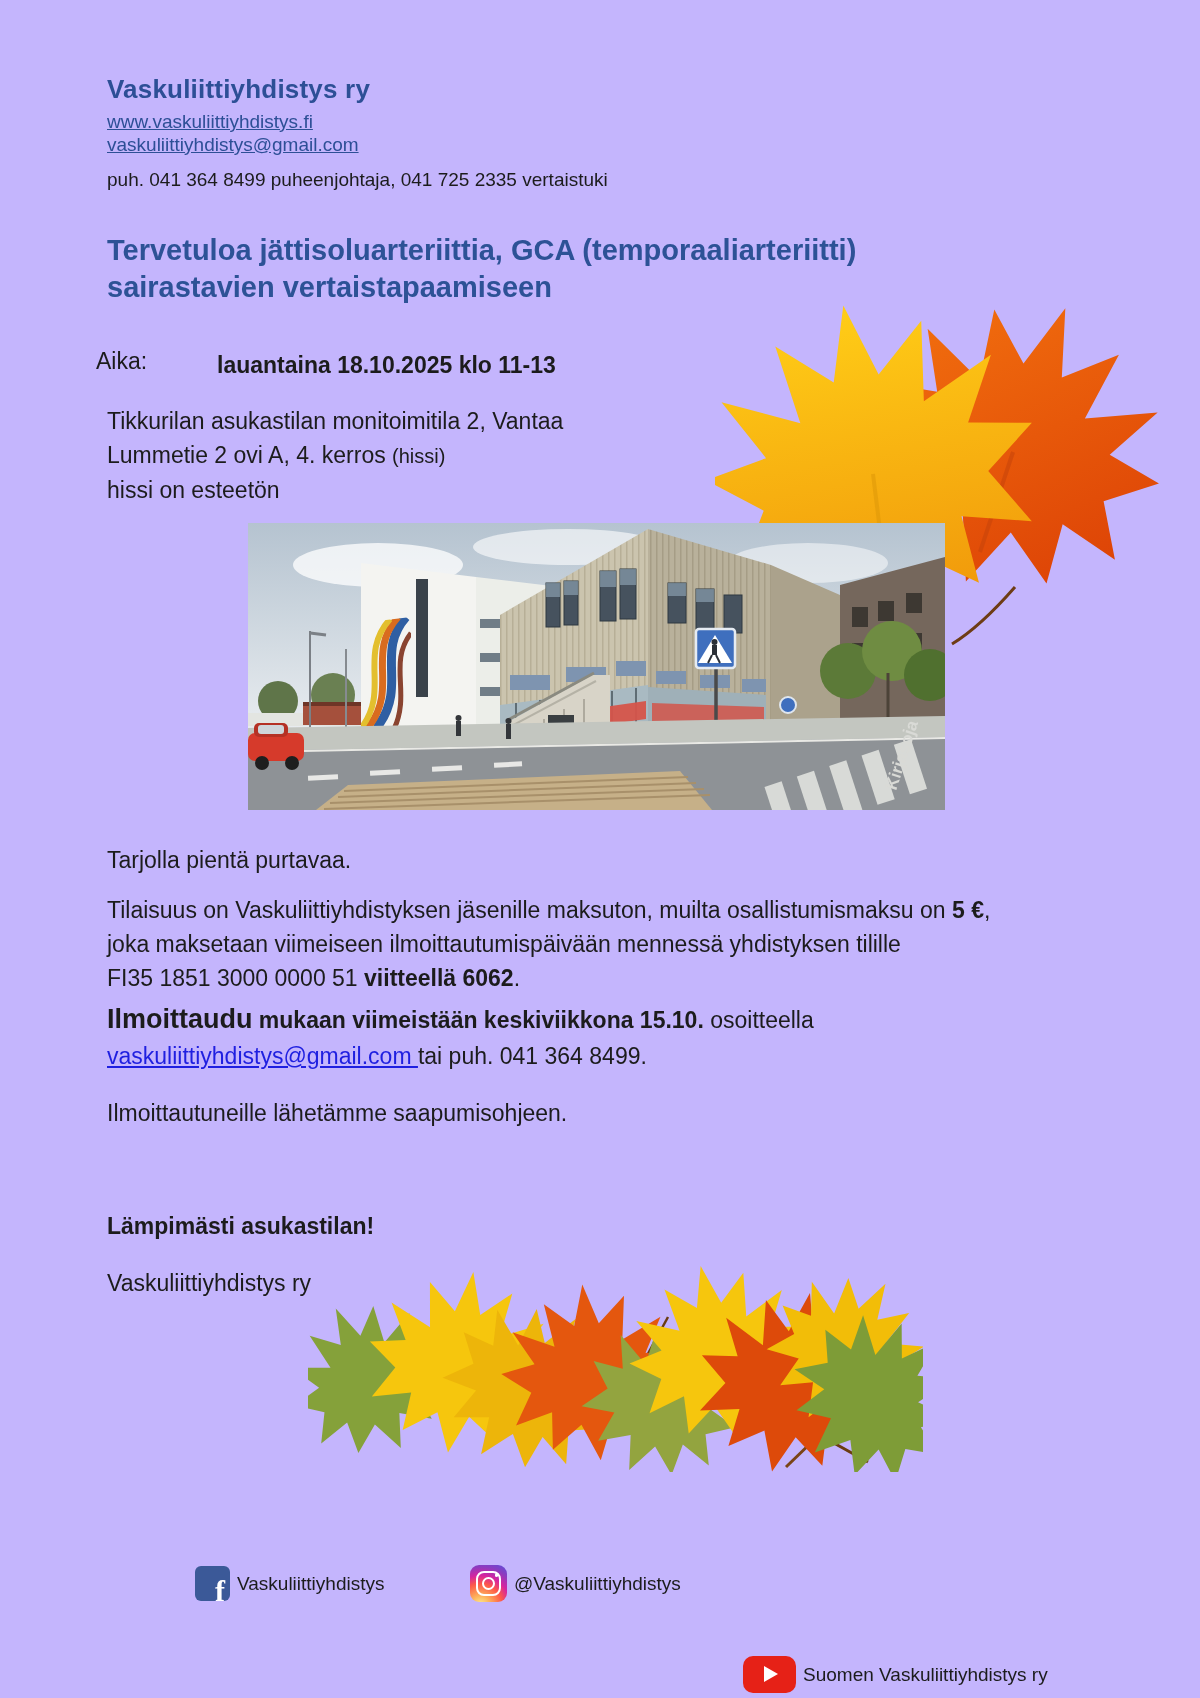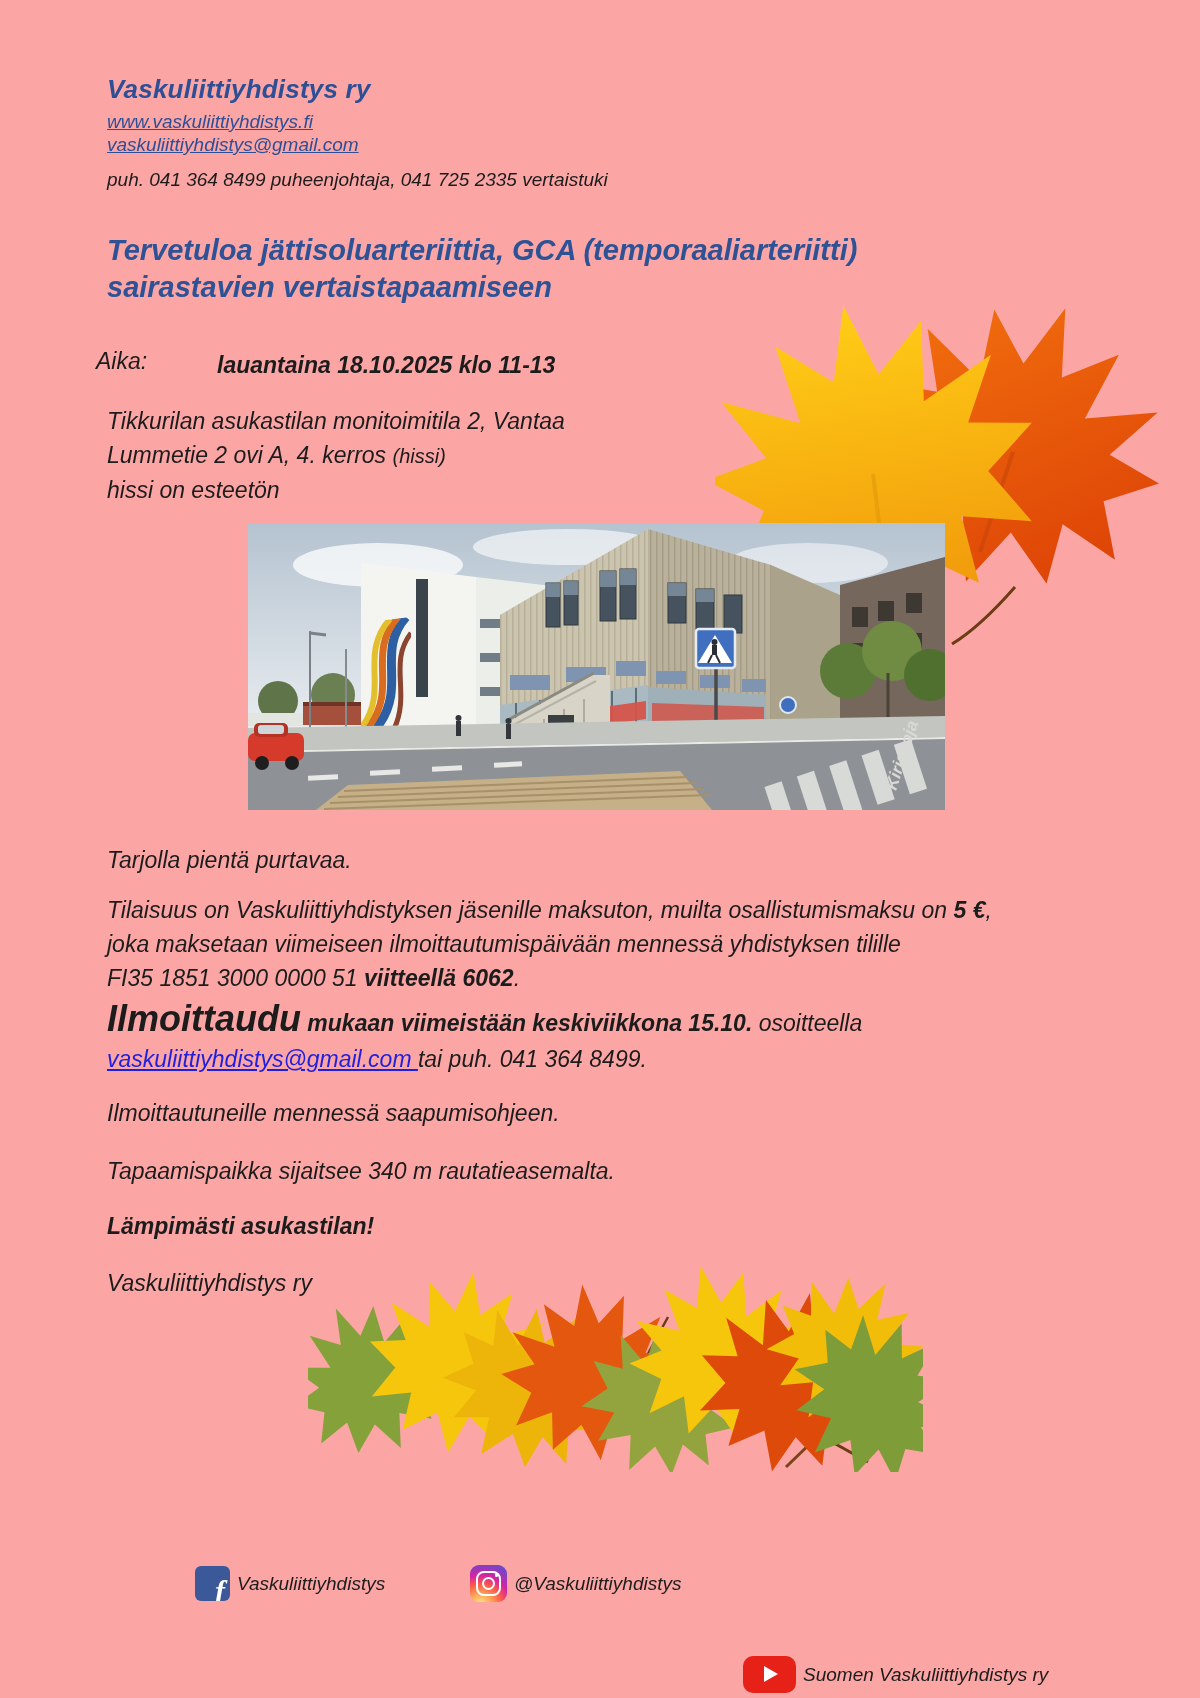--- a/index.html
+++ b/index.html
@@ -1,25 +1,24 @@
 <!DOCTYPE html>
 <html><head>
 <meta charset="utf-8">
 <style>
   * { margin:0; padding:0; box-sizing:border-box; }
   html,body { background:#9a9a9a; }
   .page {
     position:relative;
     width:1200px; height:1698px;
     margin:0 auto;
-    background:#fca5a5;
+    background:#c4b5fd;
     font-family:"Liberation Sans", sans-serif;
     color:#1c1c1c;
     overflow:hidden;
-    font-style:italic;
   }
   .abs { position:absolute; }
 
   
   .org-name { font-size:26px; font-weight:bold; color:#2d4f96; letter-spacing:.2px; }
   .hdr-link { display:block; font-size:19px; color:#2d4f96; text-decoration:underline; line-height:23px; }
   .hdr-phone { font-size:19px; color:#1c1c1c; line-height:23px; margin-top:12px; }
 
   
   .doc-title {
@@ -30,21 +29,21 @@
   
   .detail-row { display:flex; font-size:23px; }
   .detail-label { width:121px; flex:0 0 121px; }
   .detail-value { line-height:34px; }
   .bold { font-weight:bold; }
   .small-note { font-size:20px; }
 
   
   .para { font-size:23px; line-height:34px; width:1020px; white-space:pre-line; }
   .body-link { color:#1f1fe0; text-decoration:underline; }
-  .signup-lead { font-size:36px; font-weight:bold; }
+  .signup-lead { font-size:27px; font-weight:bold; }
 
   
   .social { display:flex; align-items:center; gap:7px; font-size:19px; color:#1c1c1c; }
   .fb-icon {
     width:35px; height:35px; background:#3b5998; border-radius:6px;
     position:relative; overflow:hidden; flex:0 0 35px;
   }
   .fb-icon span {
     position:absolute; right:5px; bottom:-7px;
     color:#fff; font-size:30px; font-weight:bold; font-family:"Liberation Serif",serif;
@@ -311,23 +310,22 @@
 
   <div class="abs para" style="left:107px; top:843px;">Tarjolla pientä purtavaa.</div>
 
   <div class="abs para" style="left:107px; top:893px;"><span>Tilaisuus on Vaskuliittiyhdistyksen jäsenille maksuton, muilta osallistumismaksu on </span><b>5 €</b><span>,
 joka maksetaan viimeiseen ilmoittautumispäivään mennessä yhdistyksen tilille
 FI35 1851 3000 0000 51 </span><b>viitteellä 6062</b><span>.</span></div>
 
   <div class="abs para" style="left:107px; top:1001px; line-height:36px;"><b class="signup-lead">Ilmoittaudu</b><b> mukaan viimeistään keskiviikkona 15.10.</b><span> osoitteella
 </span><a class="body-link" href="#">vaskuliittiyhdistys@gmail.com </a><span>tai puh. 041 364 8499.</span></div>
 
-  <div class="abs para" style="left:107px; top:1096px;">Ilmoittautuneille mennessä saapumisohjeen.</div>
-
-  <div class="abs para" style="left:107px; top:1154px;">Tapaamispaikka sijaitsee 340 m rautatieasemalta.</div>
+  <div class="abs para" style="left:107px; top:1096px;">Ilmoittautuneille lähetämme saapumisohjeen.</div>
+
 
   <div class="abs para bold" style="left:107px; top:1209px;">Lämpimästi asukastilan!</div>
 
   <div class="abs para" style="left:107px; top:1266px;">Vaskuliittiyhdistys ry</div>
 
   <svg class="abs" style="left:308px; top:1262px;" width="615" height="210" viewBox="0 0 615 210">
     <g>
       <path d="M470 150 L560 200" stroke="#6b3c12" stroke-width="3" fill="none"></path>
       <path d="M540 145 L478 205" stroke="#7a4416" stroke-width="3" fill="none"></path>
       <path d="M360 55 L300 165" stroke="#6b3c12" stroke-width="2.5" fill="none"></path>

